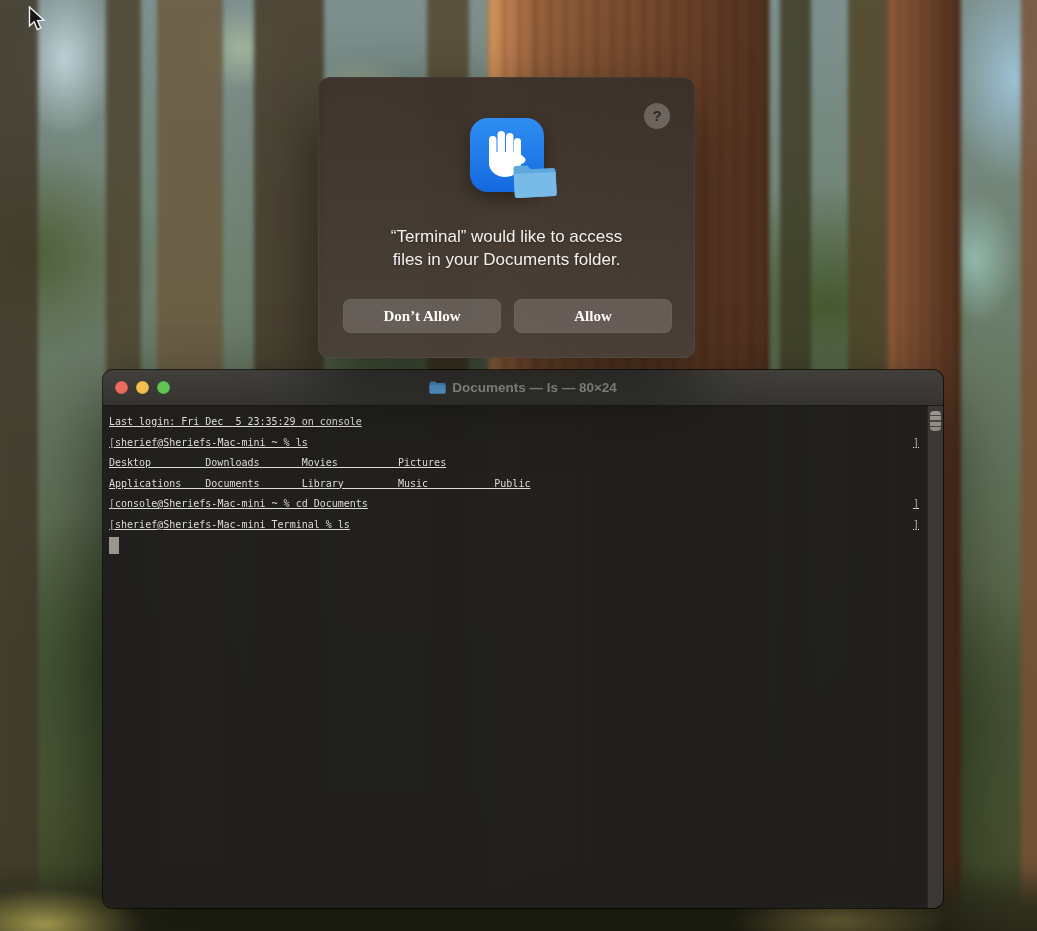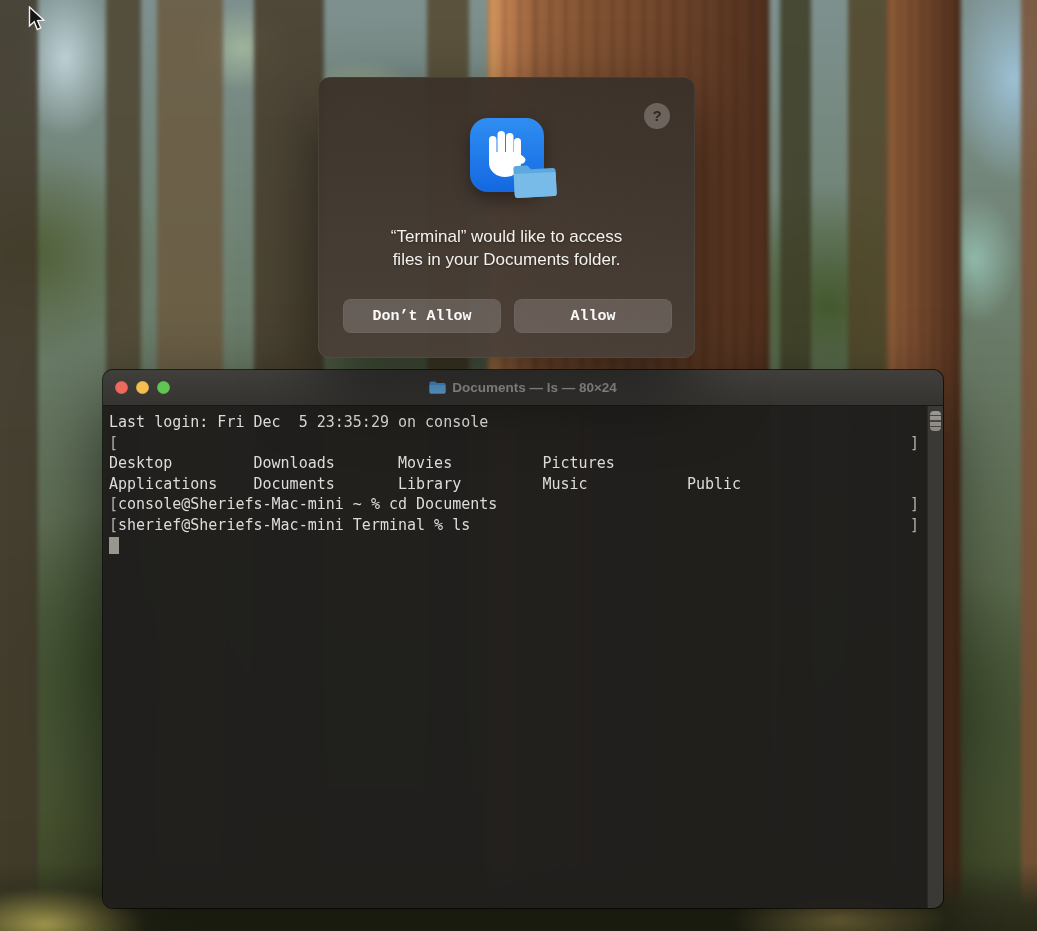--- a/index.html
+++ b/index.html
@@ -88,21 +88,21 @@
     color:#f3f1ee;font-size:17px;font-weight:normal;line-height:23px;
     text-shadow:0 1px 2px rgba(0,0,0,0.35);
   }
   .btn-row{
     position:absolute;left:25px;right:23px;bottom:25px;display:flex;gap:13px;
   }
   .dlg-btn{
     flex:1;height:34px;border:none;border-radius:8px;
     background:rgba(255,255,255,0.165);
     color:#fbfaf9;font-size:15px;font-weight:600;
-    font-family:Liberation Mono, monospace;
+    font-family:Liberation Serif, serif;
     box-shadow:inset 0 0 0 0.5px rgba(255,255,255,0.08);
   }
   
   .terminal{
     position:absolute;left:103px;top:370px;width:840px;height:538px;z-index:20;
     border-radius:10px;overflow:hidden;
     background:rgba(32,31,29,0.98);
     box-shadow:0 30px 80px rgba(0,0,0,0.6),0 0 0 1px rgba(0,0,0,0.65);
   }
   .titlebar{
@@ -117,21 +117,21 @@
   .light.green{background:#61c554;}
   .win-title{
     position:absolute;left:0;top:0;width:100%;height:35px;
     display:flex;align-items:center;justify-content:center;gap:6px;
     color:#a6a4a0;font-size:13.5px;font-weight:bold;
   }
   .t-content{
     position:relative;height:502px;
     padding:6px 24px 0 6px;
     font-family:"DejaVu Sans Mono","Liberation Mono",monospace;
-    font-size:15px;line-height:20.5px;color:#dedcd9;
+    font-size:10px;line-height:20.5px;color:#dedcd9;text-decoration:underline;
   }
   .tline{display:flex;white-space:pre;}
   .mark{color:#b2b0ad;}
   .mark.right{margin-left:auto;}
   .cursor-block{display:inline-block;width:10px;height:17px;background:#98968f;margin-top:2px;}
   .scrollbar{
     position:absolute;right:0;top:36px;bottom:0;width:15px;
     background:#3a3936;border-left:1px solid #2a2927;
   }
   .thumb{
@@ -207,21 +207,21 @@
         </svg>
         <span>Documents — ls — 80×24</span>
       </div>
     </div>
 
     <div class="t-content">
       <div class="tline">
         <span>Last login: Fri Dec  5 23:35:29 on console</span>
       </div>
       <div class="tline">
-        <span class="mark">[</span>
+        <span class="mark">[</span><span>sherief@Sheriefs-Mac-mini ~ % ls</span>
         <span class="mark right">]</span>
       </div>
       <div class="tline">
         <span>Desktop         Downloads       Movies          Pictures</span>
       </div>
       <div class="tline">
         <span>Applications    Documents       Library         Music           Public</span>
       </div>
       <div class="tline">
         <span class="mark">[</span><span>console@Sheriefs-Mac-mini ~ % cd Documents</span>

